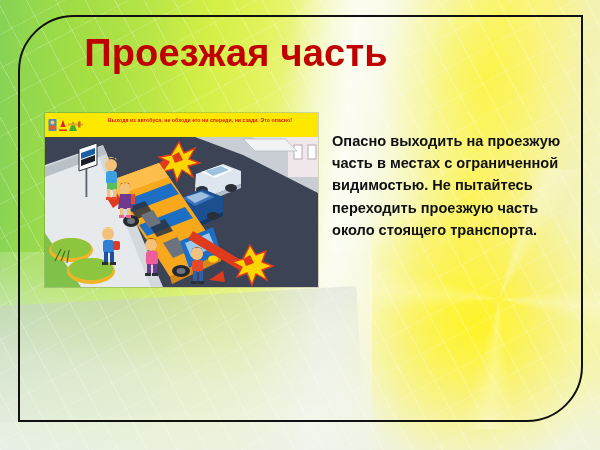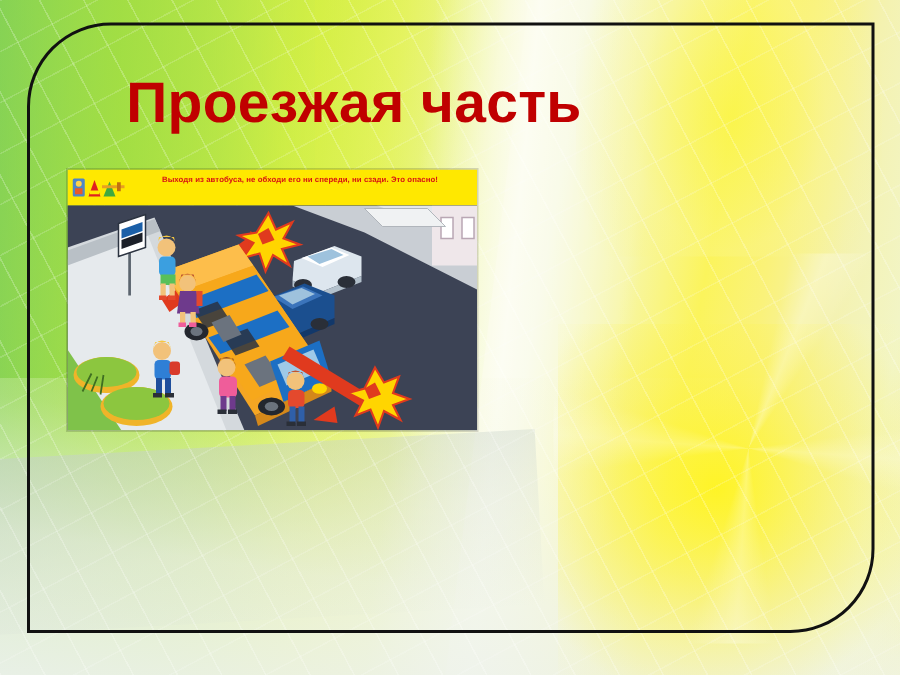--- a/index.html
+++ b/index.html
@@ -99,21 +99,20 @@
     position: absolute;
     left: 0; top: 32px;
     width: 478px;
     text-align: center;
     font-size: 38px;
     font-weight: bold;
     color: #C00000;
     letter-spacing: .2px;
     padding-right: 6px;
     box-sizing: border-box;
-    margin-top: 16px;
   }
 
   
   .body-text {
     position: absolute;
     left: 332px; top: 130px;
     width: 232px;
     font-size: 14.6px;
     font-weight: bold;
     line-height: 1.52;
@@ -164,20 +163,21 @@
   <div class="bg-pale-bottom"></div>
   <div class="bg-grey-wedge"></div>
   <div class="bg-yellow-blob"></div>
   <div class="bg-grid"></div>
   <div class="bg-starburst"></div>
 
   <div class="frame"></div>
 
   <div class="title">Проезжая часть</div>
 
+  <div class="body-text">Опасно выходить на проезжую часть в местах с ограниченной видимостью. Не пытайтесь переходить проезжую часть около стоящего транспорта.</div>
 
   <div class="picture">
 
     <div class="pic-banner">
       <svg class="pic-logo" viewBox="0 0 72 36">
         <rect x="1" y="6" width="16" height="24" rx="2" fill="#4F86C6"></rect>
         <circle cx="9" cy="13" r="4" fill="#FFD24D"></circle>
         <rect x="4" y="19" width="10" height="8" fill="#E85A2A"></rect>
         <path d="M22 30 L30 8 L38 30 Z" fill="#E02020"></path>
         <rect x="24" y="22" width="12" height="5" fill="#FFE800"></rect>

